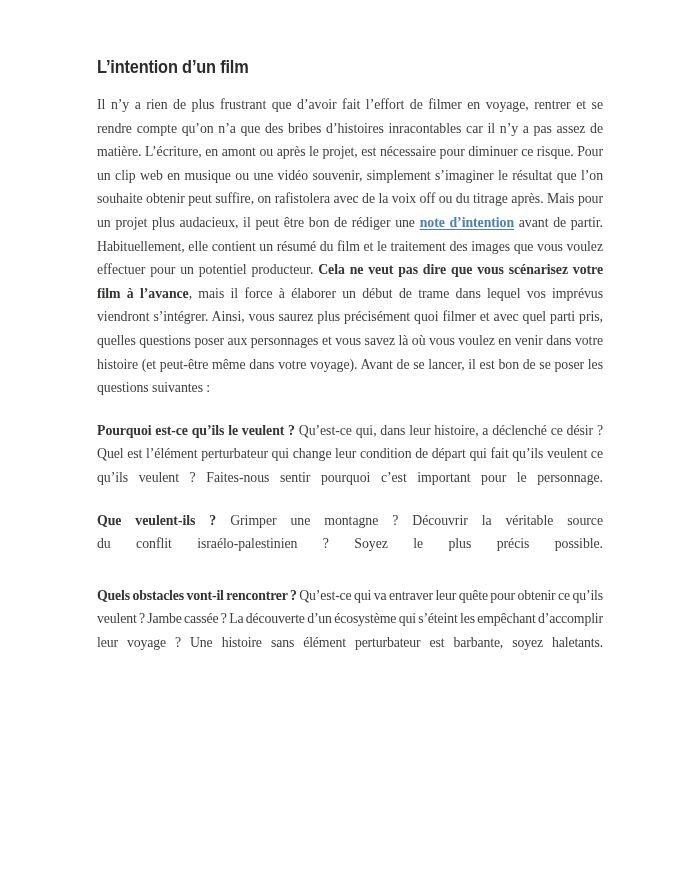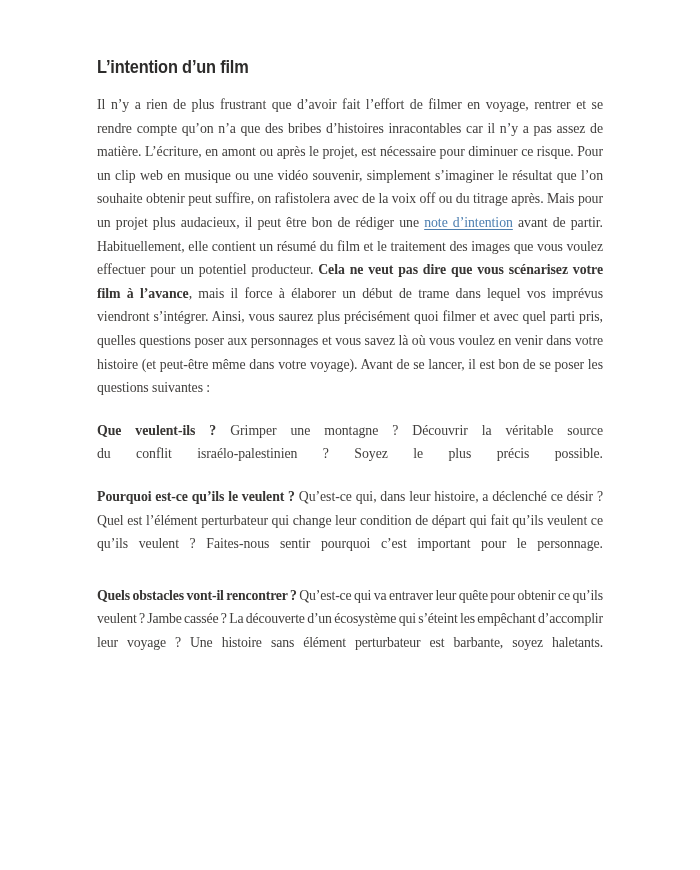--- a/index.html
+++ b/index.html
@@ -41,20 +41,21 @@
   .spacing-normal { word-spacing: 0; }
   .spacing-wide   { word-spacing: 4.5px; }
   .spacing-wider  { word-spacing: 9px; }
   .spacing-tight  { word-spacing: -2.4px; letter-spacing: -0.15px; margin-top: 28px; }
   .spacing-snug   { word-spacing: -1.6px; }
   .seg-bold { font-weight: bold; color: #373533; }
   .seg-link {
     text-decoration: underline;
     text-underline-offset: 2px;
     cursor: pointer;
+    font-weight: bold;
   }
   .footer {
     position: absolute;
     left: 97px;
     top: 851px;
     display: flex;
     align-items: baseline;
     font-size: 15px;
     white-space: nowrap;
   }
@@ -73,22 +74,22 @@
   }
 </style>
 </head>
 <body>
 
 <div class="page" style="color: rgb(64, 62, 60);">
   <div class="content">
     <h1 class="heading">L’intention d’un film</h1>
     <div id="paragraphs">
         <div class="para spacing-normal"><span>Il n’y a rien de plus frustrant que d’avoir fait l’effort de filmer en voyage, rentrer et se rendre compte qu’on n’a que des bribes d’histoires inracontables car il n’y a pas assez de matière. L’écriture, en amont ou après le projet, est nécessaire pour diminuer ce risque. Pour un clip web en musique ou une vidéo souvenir, simplement s’imaginer le résultat que l’on souhaite obtenir peut suffire, on rafistolera avec de la voix off ou du titrage après. Mais pour un projet plus audacieux, il peut être bon de rédiger une </span><span class="seg-link" style="color: rgb(77, 127, 176);">note d’intention</span><span> avant de partir. Habituellement, elle contient un résumé du film et le traitement des images que vous voulez effectuer pour un potentiel producteur. </span><span class="seg-bold">Cela ne veut pas dire que vous scénarisez votre film à l’avance</span><span>, mais il force à élaborer un début de trame dans lequel vos imprévus viendront s’intégrer. Ainsi, vous saurez plus précisément quoi filmer et avec quel parti pris, quelles questions poser aux personnages et vous savez là où vous voulez en venir dans votre histoire (et peut-être même dans votre voyage). Avant de se lancer, il est bon de se poser les questions suivantes :</span></div>
+        <div class="para spacing-normal force-last"><span class="seg-bold">Pourquoi est-ce qu’ils le veulent ?</span><span> Qu’est-ce qui, dans leur histoire, a déclenché ce désir ? Quel est l’élément perturbateur qui change leur condition de départ qui fait qu’ils veulent ce qu’ils veulent ? Faites-nous sentir pourquoi c’est important pour le personnage.</span></div>
         <div class="para spacing-wider force-last"><span class="seg-bold">Que veulent-ils ?</span><span> Grimper une montagne ? Découvrir la véritable source du conflit israélo-palestinien ? Soyez le plus précis possible.</span></div>
-        <div class="para spacing-normal force-last"><span class="seg-bold">Pourquoi est-ce qu’ils le veulent ?</span><span> Qu’est-ce qui, dans leur histoire, a déclenché ce désir ? Quel est l’élément perturbateur qui change leur condition de départ qui fait qu’ils veulent ce qu’ils veulent ? Faites-nous sentir pourquoi c’est important pour le personnage.</span></div>
         <div class="para spacing-tight force-last"><span class="seg-bold">Quels obstacles vont-il rencontrer ?</span><span> Qu’est-ce qui va entraver leur quête pour obtenir ce qu’ils veulent ? Jambe cassée ? La découverte d’un écosystème qui s’éteint les empêchant d’accomplir leur voyage ? Une histoire sans élément perturbateur est barbante, soyez haletants.</span></div>
       </div>
   </div>
   <div class="footer">
     <span class="page-num" style="color: rgb(238, 138, 124);">34</span>
     <span class="sep">|</span>
     <span class="book-title">Petit guide du voyageur vidéaste</span>
   </div>
 </div>
 

